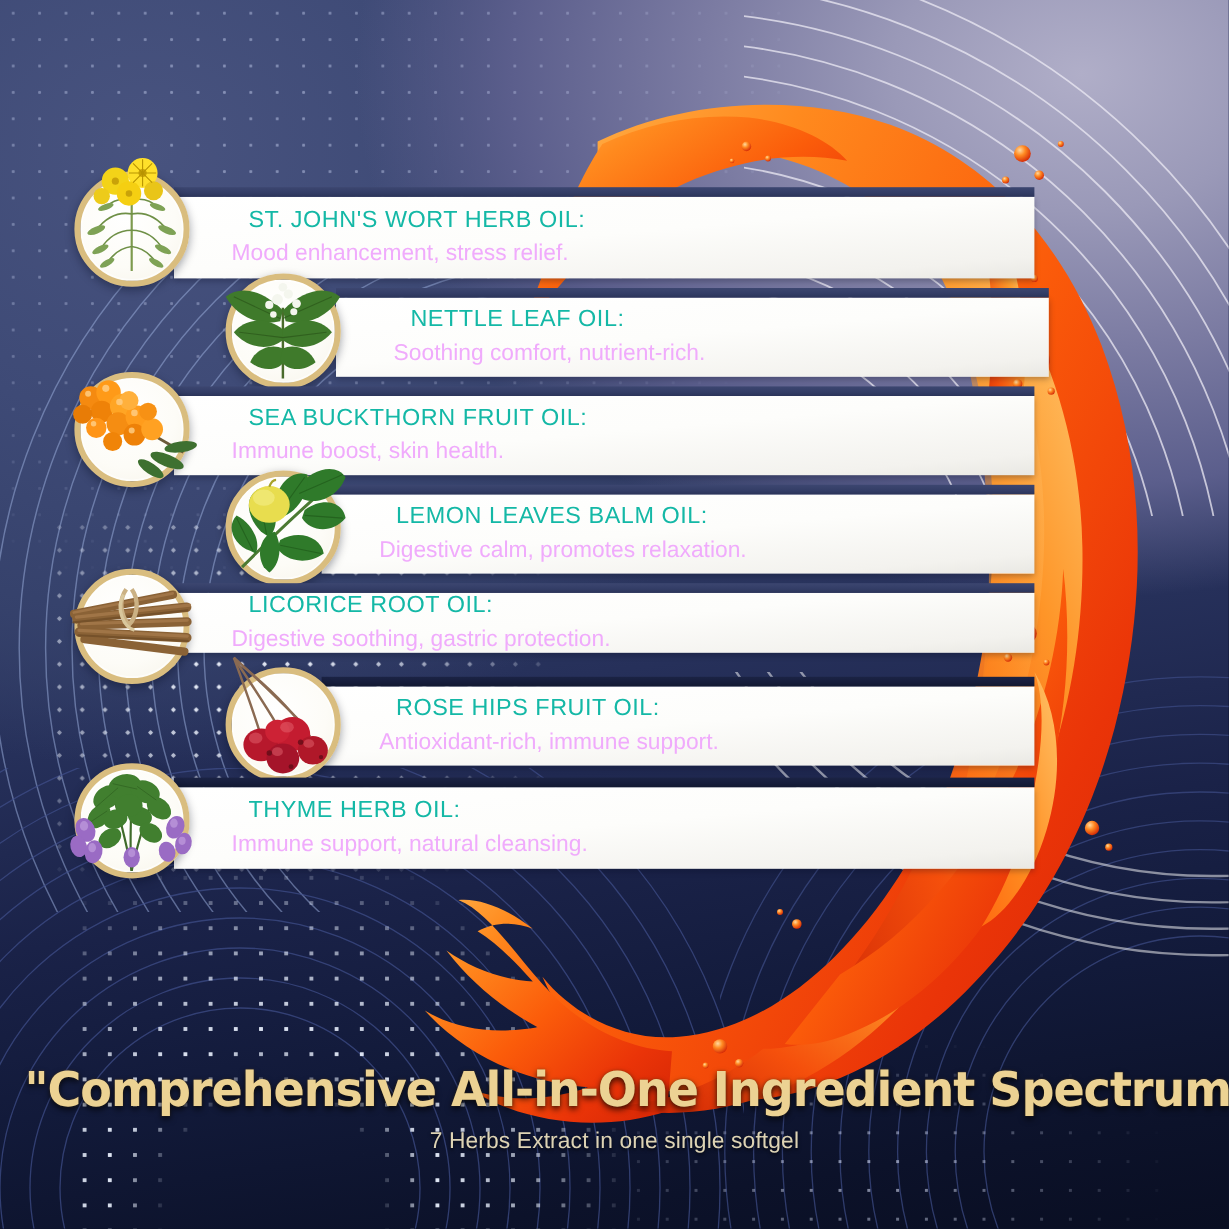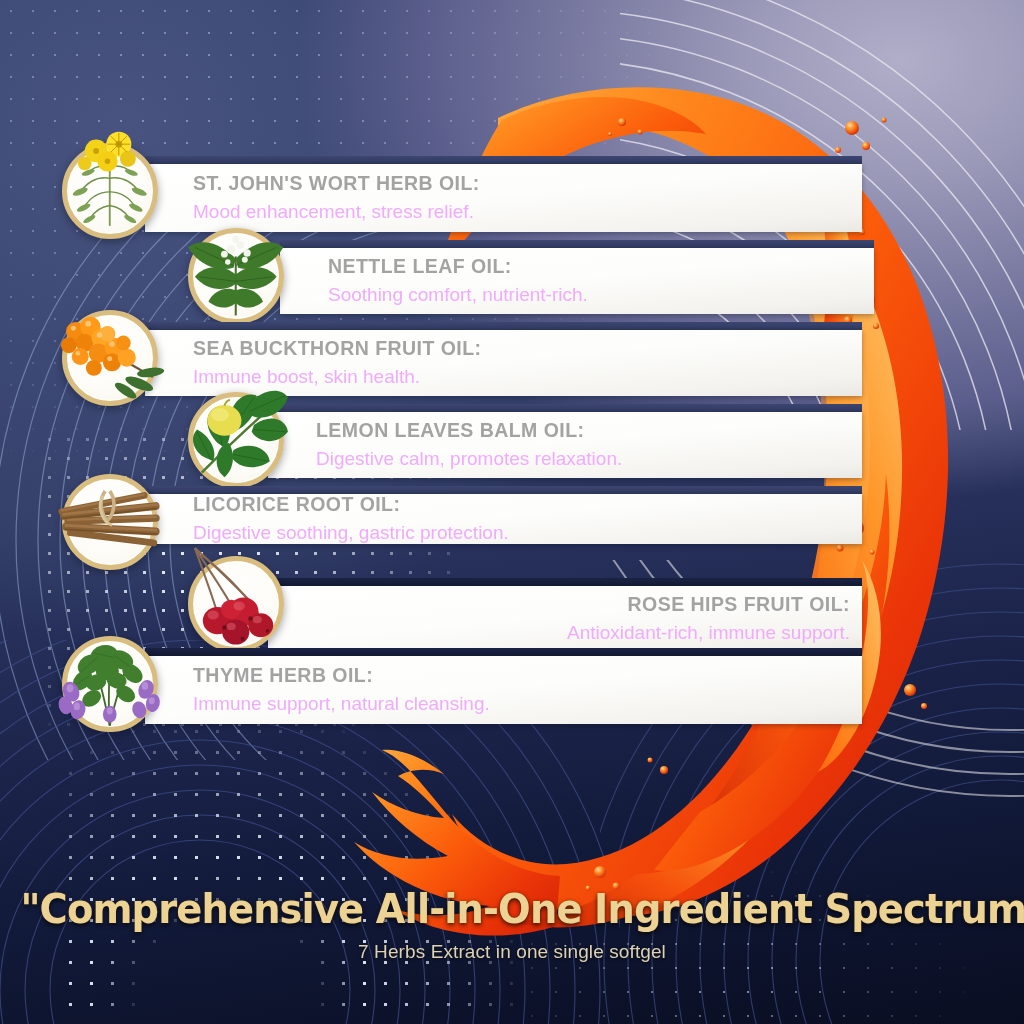--- a/index.html
+++ b/index.html
@@ -76,22 +76,22 @@
     content:""; position:absolute; left:0; right:0; top:-8px; height:8px;
     background:linear-gradient(180deg,#3c4670 0%,#333d66 60%,#2b3459 100%);
   }
   .bar.dark-cap::before {
     background:linear-gradient(180deg,#1b2344 0%,#161d3b 60%,#121931 100%);
   }
 
   .txt { position:absolute; top:0; height:100%; display:flex; flex-direction:column;
          justify-content:center; }
   .ttl {
-    font-weight:bold; font-size:19.5px; letter-spacing:.45px;
-    color:#a3a3a3; line-height:1.18; white-space:nowrap;
+    font-weight:normal; font-size:19.5px; letter-spacing:.45px;
+    color:#14b8a6; line-height:1.18; white-space:nowrap;margin-left:14px;
   }
   .sub {
     font-size:19px; color:#f0abfc; line-height:1.2; margin-top:6px; white-space:nowrap;
   }
 
   
   .medallion {
     position:absolute; border-radius:50%;
     background:radial-gradient(circle at 42% 36%, #ffffff 0%, #fdfcf7 58%, #f6f3e8 100%);
     border:5px solid #d9bd7f;
@@ -536,21 +536,21 @@
         </g>
         <g fill="#6d4b26" opacity=".7">
           <rect x="6" y="49" width="86" height="1.6" rx=".8" transform="rotate(-6 50 50)"></rect>
           <rect x="10" y="65" width="82" height="1.6" rx=".8" transform="rotate(3 50 66)"></rect>
         </g>
         <path d="M46 30 C40 38 42 50 48 56 C54 50 56 38 50 30" fill="none" stroke="#cbb184" stroke-width="3.2"></path>
         <path d="M44 34 C38 44 44 58 52 60" fill="none" stroke="#d9c79c" stroke-width="2.4"></path>
       </g>
           </svg></div>
       </div>
-      <div class="row" style="left: 0px; top: 586px; width: 1024px; height: 66px; text-align: right;">
+      <div class="row" style="left: 0px; top: 572px; width: 1024px; height: 66px;">
         <div class="bar dark-cap" style="left: 268px; width: 594px;"></div>
         <div class="txt" style="left: 316px; width: 534px;">
           <div class="ttl">ROSE HIPS FRUIT OIL:</div>
           <div class="sub">Antioxidant-rich, immune support.</div>
         </div>
       </div>
       <div class="medallion" style="left: 188px; top: 556px; width: 96px; height: 96px;">
         <div class="med-art">
       <svg viewBox="0 0 100 100">
             <g>

